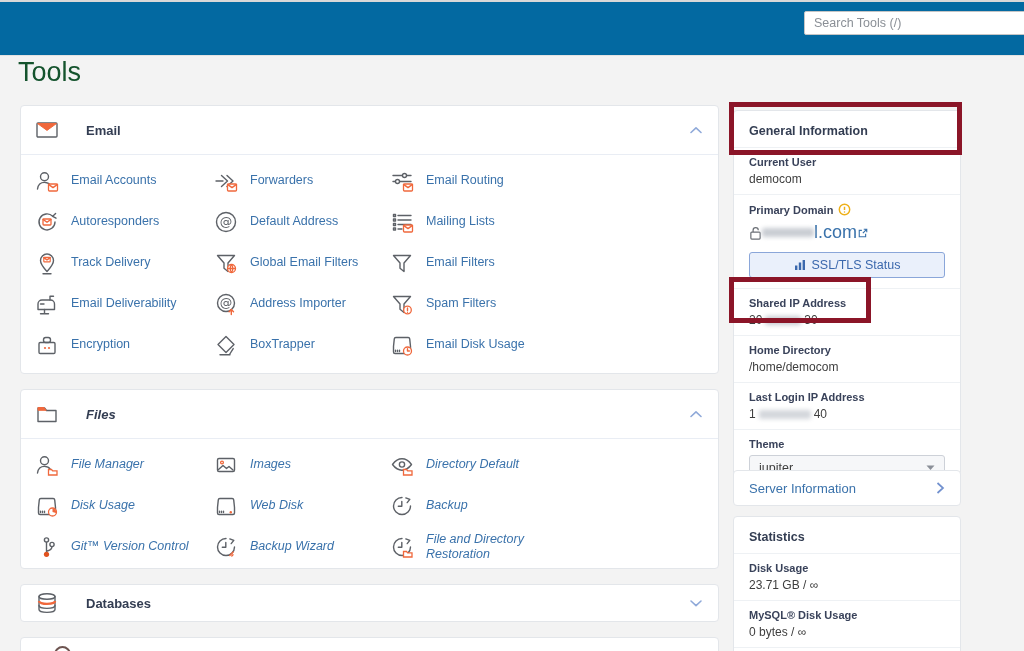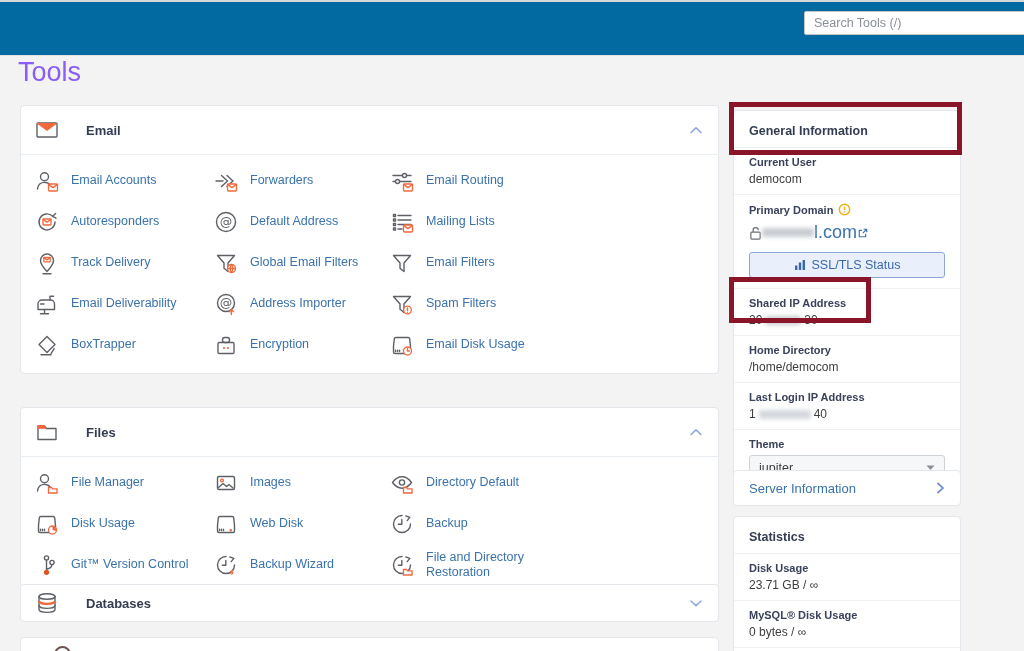--- a/index.html
+++ b/index.html
@@ -7,26 +7,26 @@
   body { position:relative; background:#f3f3f3; font-family:"Liberation Sans", sans-serif; }
 
   
   .topbar { position:absolute; left:0; top:0; width:1024px; height:56px; background:#0369a1;
             border-top:2px solid #d8d8d8; border-bottom:1px solid #e2e2e2; }
   .search-input { position:absolute; left:804px; top:9px; width:240px; height:24px;
                   border:1px solid #c5c5c5; border-radius:2px; padding:0 9px; font-size:12.5px;
                   color:#444; font-family:"Liberation Sans", sans-serif; outline:none; }
   .search-input::placeholder { color:#8a8f96; }
 
-  .page-title { position:absolute; left:18px; top:57px; font-size:27px; font-weight:400; color:#8b5cf6; }
+  .page-title { position:absolute; left:18px; top:57px; font-size:27px; font-weight:400; color:#14532d; }
 
   
   .card { position:absolute; background:#fff; border:1px solid #e3e6ea; border-radius:4px; }
   #card-email     { left:20px; top:105px; width:699px; height:269px; }
-  #card-files     { left:20px; top:407px; width:699px; height:180px; }
+  #card-files     { left:20px; top:389px; width:699px; height:180px;font-style:italic; }
   #card-databases { left:20px; top:584px; width:699px; height:38px; }
   #card-next      { left:20px; top:637px; width:699px; height:30px; }
 
   .hdr { display:flex; align-items:center; gap:27px; padding:0 14px; height:49px; cursor:pointer; }
   .hdr.short { height:36px; }
   .hdr.with-divider { border-bottom:1px solid #e9edf4; }
   .hdr-label { font-size:13px; font-weight:600; color:#333d52; }
   .hdr-chevron { margin-left:auto; display:flex; }
 
   .items { display:grid; grid-template-columns:179px 176px 1fr; padding:5px 0 0 13px; }
@@ -246,39 +246,39 @@
             <path d="M17.5 15.9 v2.5" fill="none" stroke="#f0683c" stroke-width="1.4" stroke-linecap="round" stroke-linejoin="round"></path>
             <circle cx="17.5" cy="20.2" r="0.7" fill="#f0683c"></circle>
           </svg>
         </span>
         <span class="lbl">Spam Filters</span>
       </div>
       <div class="item">
         <span class="ic">
           <svg width="26" height="24" viewBox="0 0 24 24">
             <g fill="none" stroke="#5d6167" stroke-width="1.4" stroke-linecap="round" stroke-linejoin="round">
+              <rect x="4" y="9.5" width="16" height="11" rx="1.2"></rect>
+              <rect x="8.5" y="4.5" width="7" height="5" rx="2.2"></rect>
+            </g>
+            <circle cx="10" cy="15" r="1.1" fill="#f0683c"></circle>
+            <circle cx="14" cy="15" r="1.1" fill="#f0683c"></circle>
+          </svg>
+        </span>
+        <span class="lbl">Encryption</span>
+      </div>
+      <div class="item">
+        <span class="ic">
+          <svg width="26" height="24" viewBox="0 0 24 24">
+            <g fill="none" stroke="#5d6167" stroke-width="1.4" stroke-linecap="round" stroke-linejoin="round">
               <path d="M12 3.5 L20 11.5 L12 19.5 L4 11.5 Z"></path>
               <path d="M15.5 21.5 L19.2 15.6 M6 21.8 h10"></path>
             </g>
           </svg>
         </span>
         <span class="lbl">BoxTrapper</span>
-      </div>
-      <div class="item">
-        <span class="ic">
-          <svg width="26" height="24" viewBox="0 0 24 24">
-            <g fill="none" stroke="#5d6167" stroke-width="1.4" stroke-linecap="round" stroke-linejoin="round">
-              <rect x="4" y="9.5" width="16" height="11" rx="1.2"></rect>
-              <rect x="8.5" y="4.5" width="7" height="5" rx="2.2"></rect>
-            </g>
-            <circle cx="10" cy="15" r="1.1" fill="#f0683c"></circle>
-            <circle cx="14" cy="15" r="1.1" fill="#f0683c"></circle>
-          </svg>
-        </span>
-        <span class="lbl">Encryption</span>
       </div>
       <div class="item">
         <span class="ic">
           <svg width="26" height="24" viewBox="0 0 24 24">
             <g fill="none" stroke="#5d6167" stroke-width="1.4" stroke-linecap="round" stroke-linejoin="round">
               <path d="M5.8 4.5 h12.4 c0.8 0 1.4 0.6 1.5 1.4 l0.8 7.6 v5.5 c0 0.8 -0.7 1.5 -1.5 1.5 H5 c-0.8 0 -1.5 -0.7 -1.5 -1.5 v-5.5 l0.8 -7.6 c0.1 -0.8 0.7 -1.4 1.5 -1.4 z"></path>
               <path d="M5.5 17.2 v1.4 M7.5 17.2 v1.4 M9.5 17.2 v1.4"></path>
             </g>
             <circle cx="17.5" cy="18" r="4" fill="#fff" stroke="#f0683c" stroke-width="1.3"></circle>
             <path d="M17.5 15.8 V18 h1.9" fill="none" stroke="#f0683c" stroke-width="1.4" stroke-linecap="round" stroke-linejoin="round"></path>

